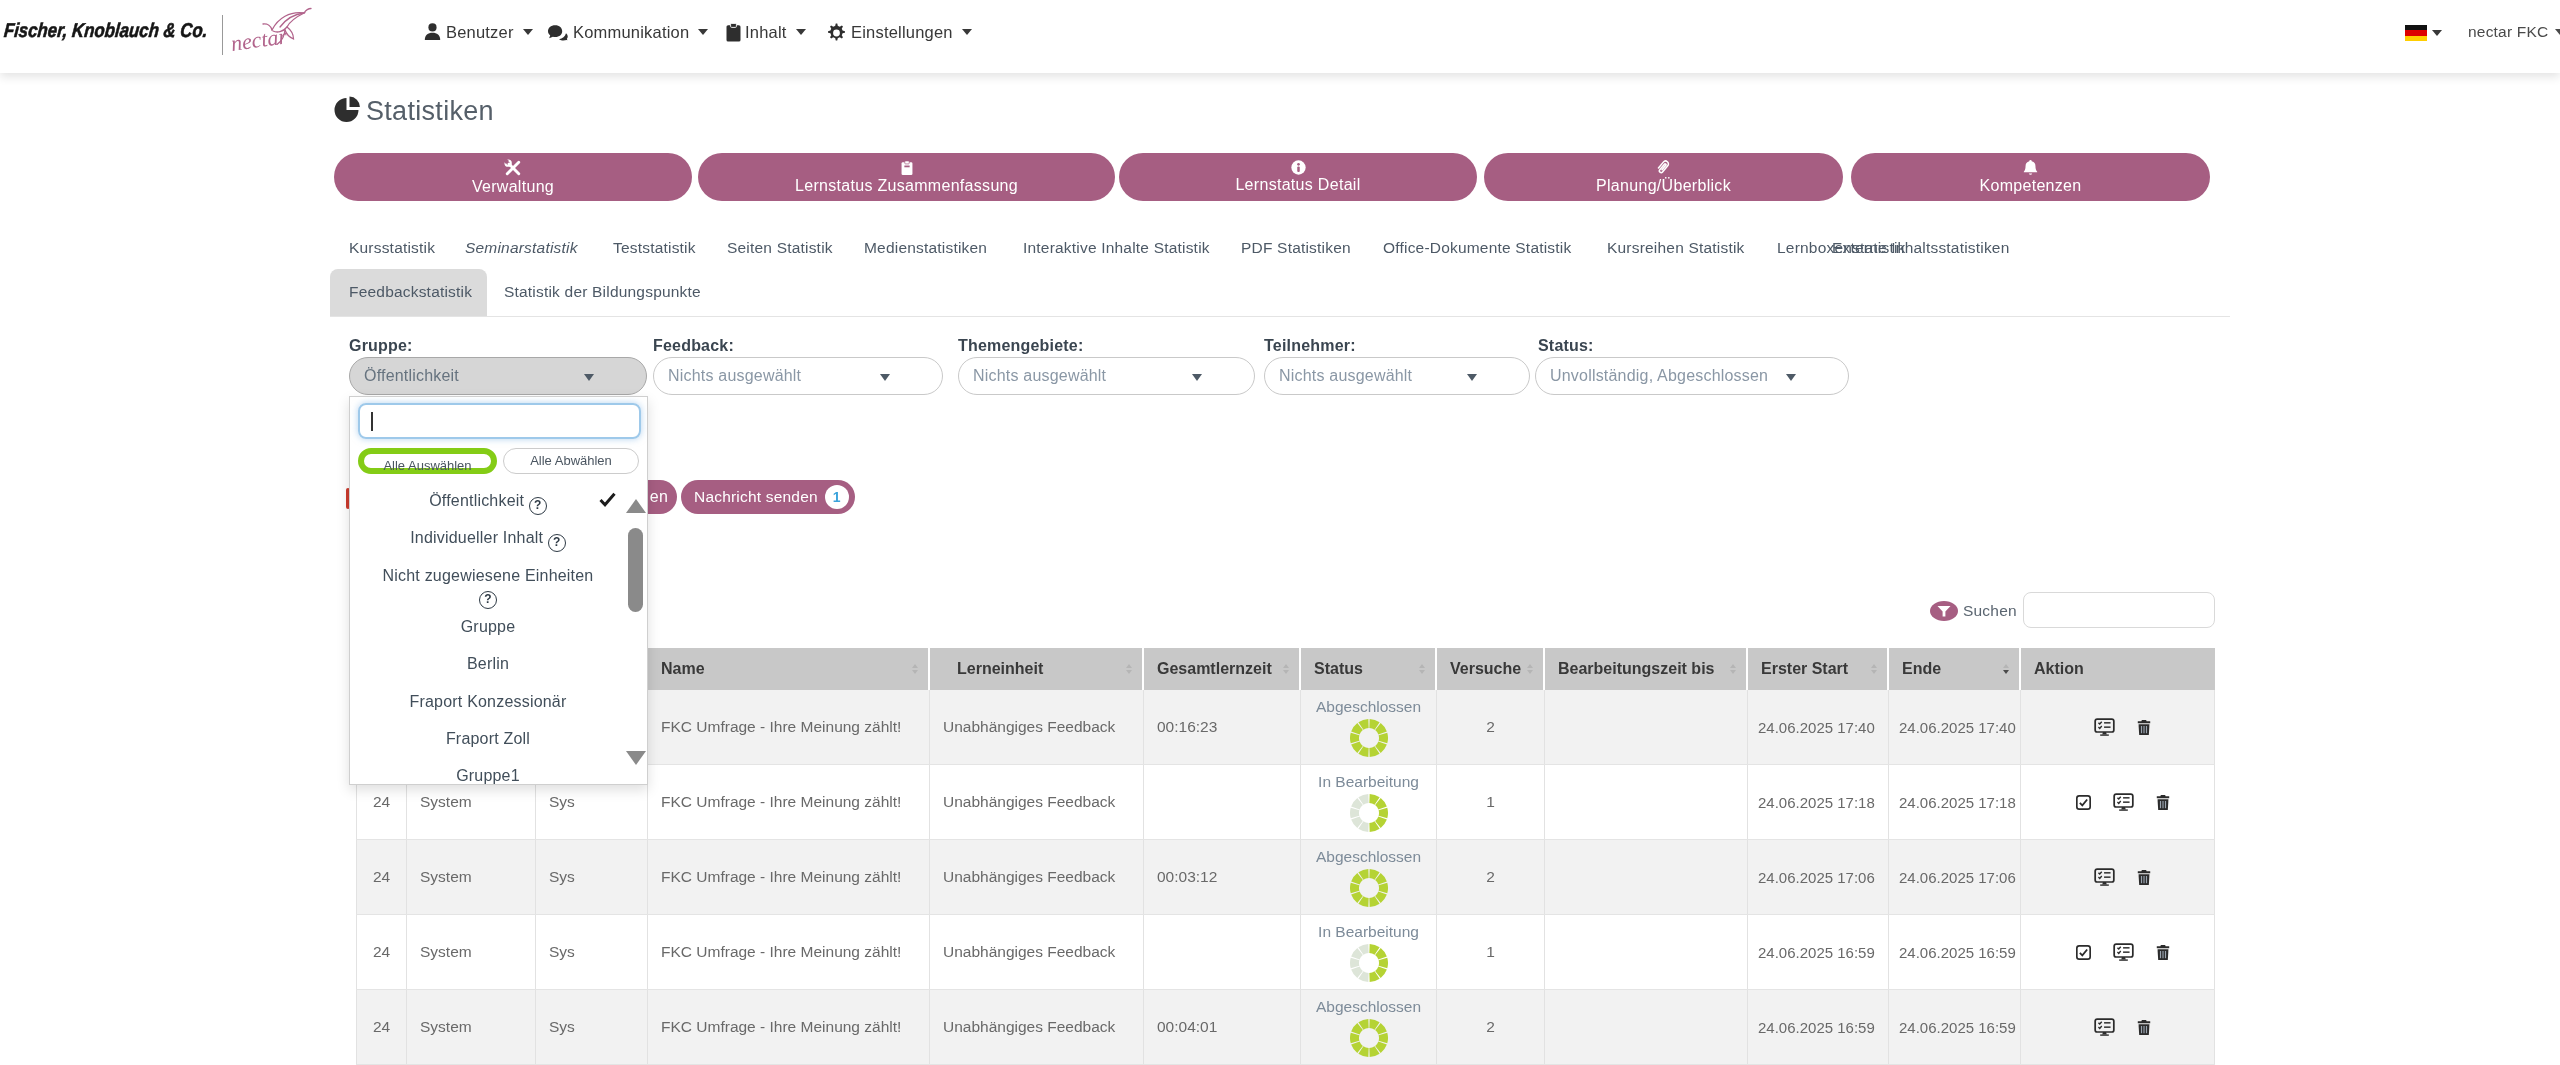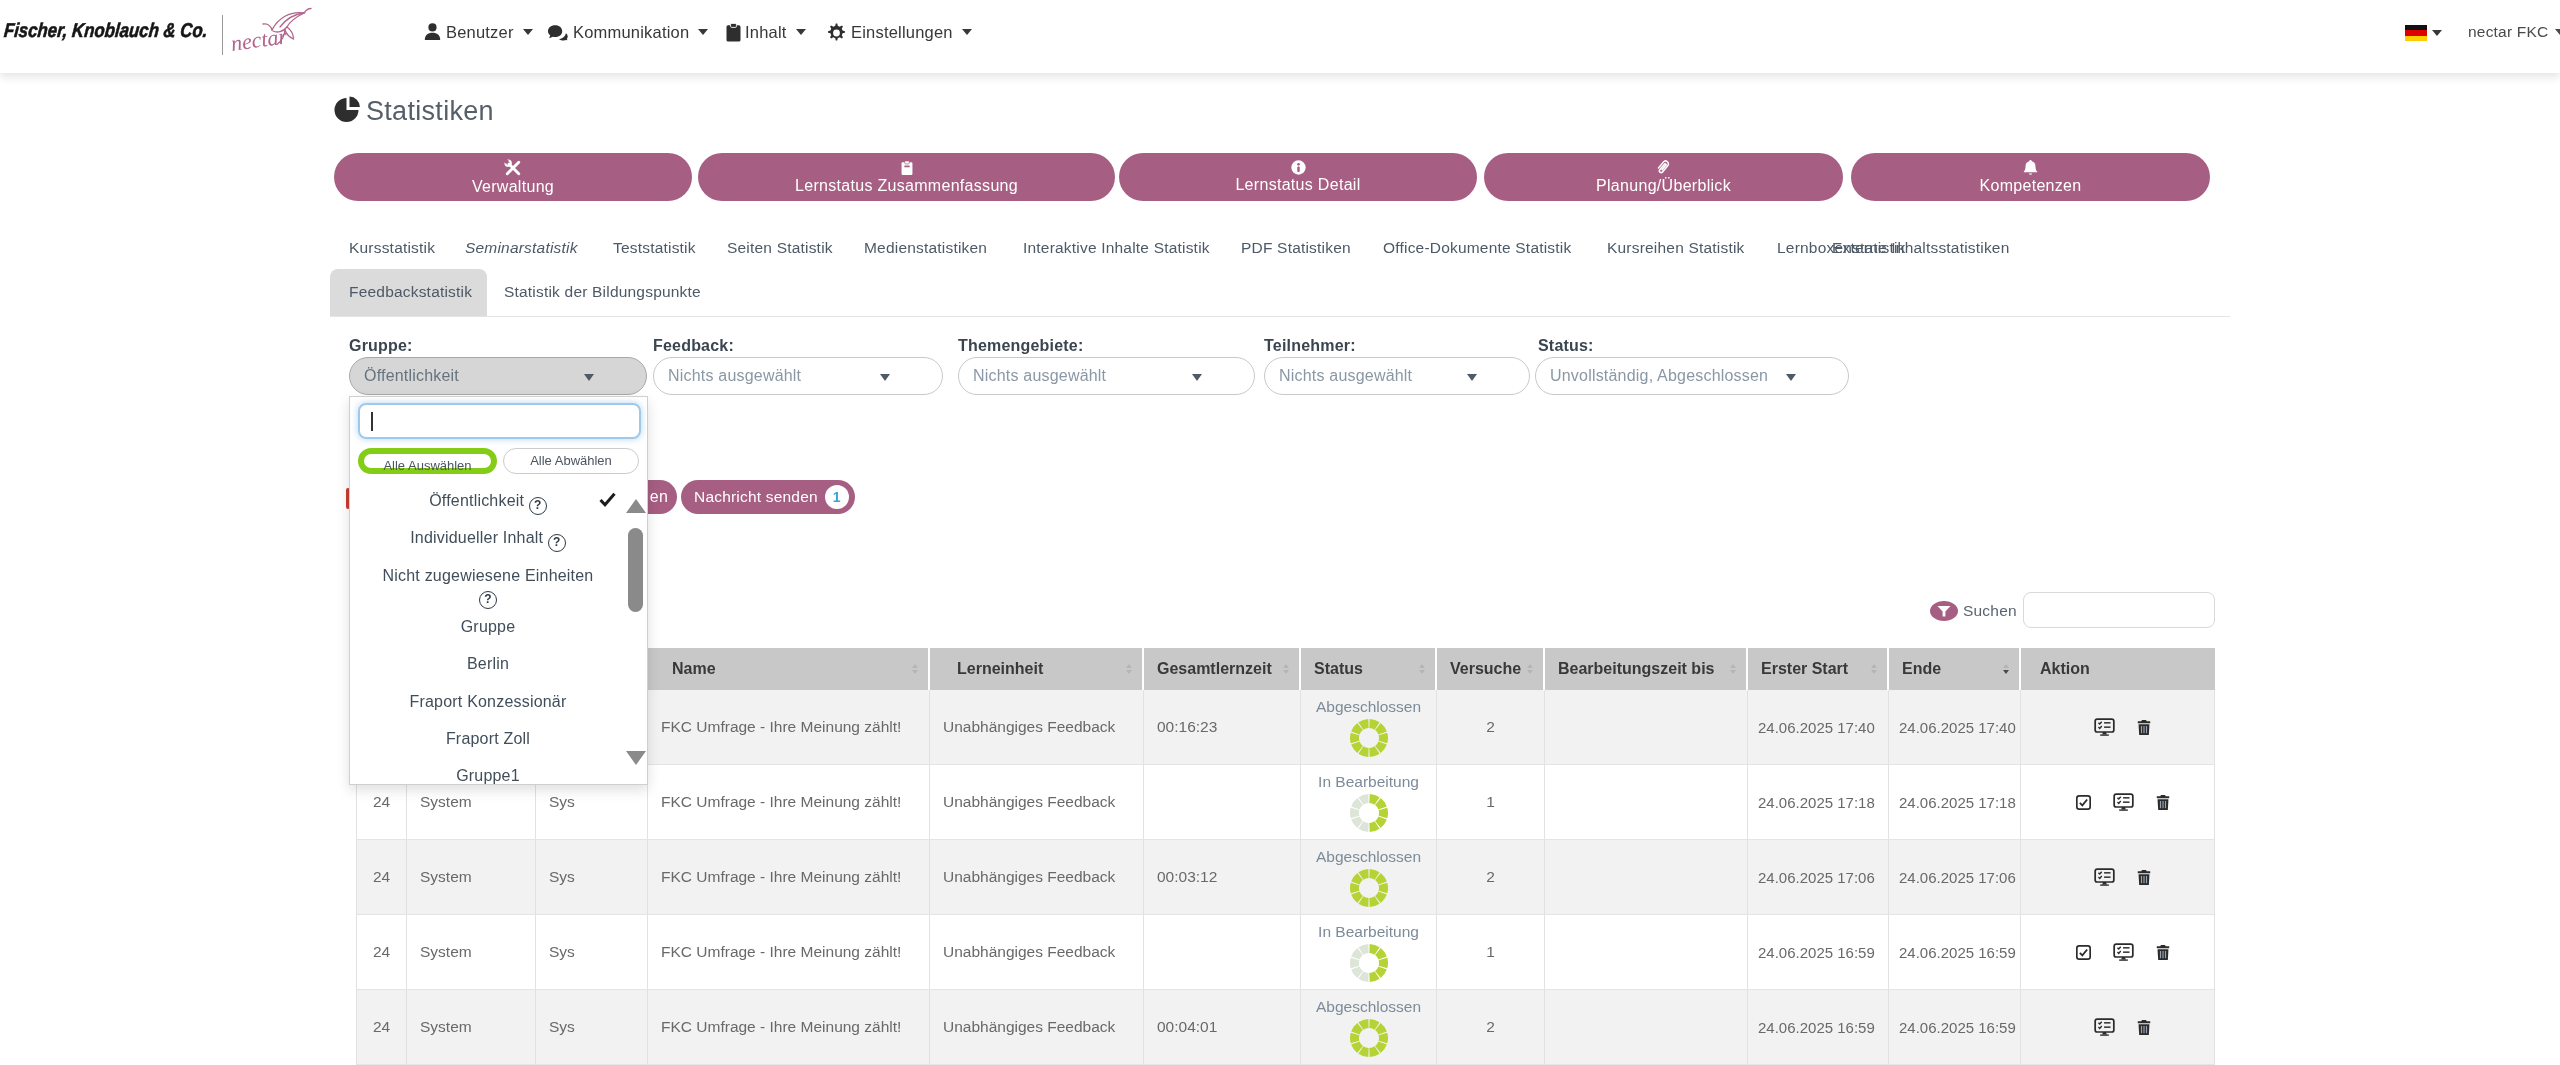--- a/index.html
+++ b/index.html
@@ -202,21 +202,21 @@
     </svg>
 </div>
 <div class="abs" style="left:1963px;top:602px;font-size:15.5px;color:#5a6570;z-index:1;letter-spacing:.2px;">Suchen</div>
 <div class="abs" style="left:2023px;top:592px;width:192px;height:36px;border:1px solid #d9d9d9;border-radius:8px;background:#fff;box-sizing:border-box;z-index:1;"></div>
 
 <div id="table" class="abs" style="left:356px;top:648px;width:1859px;z-index:1;">
     <div style="display:flex;height:42px;background:#c8c8c8;align-items:center;">
       <div class="th" style="width:51px;box-sizing:border-box;padding-left:13px;display:flex;align-items:center;height:100%;border-right:2px solid #fff;"></div>
       <div class="th" style="width:129px;box-sizing:border-box;padding-left:13px;display:flex;align-items:center;height:100%;border-right:2px solid #fff;"></div>
       <div class="th" style="width:112px;box-sizing:border-box;padding-left:13px;display:flex;align-items:center;height:100%;border-right:2px solid #fff;"></div>
-      <div class="th" style="width:282px;box-sizing:border-box;padding-left:24px;display:flex;align-items:center;height:100%;border-right:2px solid #fff;">Name<span style="display:flex;flex-direction:column;margin-right:10px;margin-left:auto;">
+      <div class="th" style="width:282px;box-sizing:border-box;padding-left:13px;display:flex;align-items:center;height:100%;border-right:2px solid #fff;">Name<span style="display:flex;flex-direction:column;margin-right:10px;margin-left:auto;">
     <span style="width:0;height:0;border-left:3.8px solid transparent;border-right:3.8px solid transparent;border-bottom:4.8px solid #b5b5b5;margin-bottom:1.5px;"></span>
     <span style="width:0;height:0;border-left:3.8px solid transparent;border-right:3.8px solid transparent;border-top:4.8px solid #b5b5b5;"></span>
         </span></div>
       <div class="th" style="width:214px;box-sizing:border-box;padding-left:27px;display:flex;align-items:center;height:100%;border-right:2px solid #fff;">Lerneinheit<span style="display:flex;flex-direction:column;margin-right:10px;margin-left:auto;">
     <span style="width:0;height:0;border-left:3.8px solid transparent;border-right:3.8px solid transparent;border-bottom:4.8px solid #b5b5b5;margin-bottom:1.5px;"></span>
     <span style="width:0;height:0;border-left:3.8px solid transparent;border-right:3.8px solid transparent;border-top:4.8px solid #b5b5b5;"></span>
         </span></div>
       <div class="th" style="width:157px;box-sizing:border-box;padding-left:13px;display:flex;align-items:center;height:100%;border-right:2px solid #fff;">Gesamtlernzeit<span style="display:flex;flex-direction:column;margin-right:10px;margin-left:auto;">
     <span style="width:0;height:0;border-left:3.8px solid transparent;border-right:3.8px solid transparent;border-bottom:4.8px solid #b5b5b5;margin-bottom:1.5px;"></span>
     <span style="width:0;height:0;border-left:3.8px solid transparent;border-right:3.8px solid transparent;border-top:4.8px solid #b5b5b5;"></span>
@@ -234,21 +234,21 @@
     <span style="width:0;height:0;border-left:3.8px solid transparent;border-right:3.8px solid transparent;border-top:4.8px solid #b5b5b5;"></span>
         </span></div>
       <div class="th" style="width:141px;box-sizing:border-box;padding-left:13px;display:flex;align-items:center;height:100%;border-right:2px solid #fff;">Erster Start<span style="display:flex;flex-direction:column;margin-right:10px;margin-left:auto;">
     <span style="width:0;height:0;border-left:3.8px solid transparent;border-right:3.8px solid transparent;border-bottom:4.8px solid #b5b5b5;margin-bottom:1.5px;"></span>
     <span style="width:0;height:0;border-left:3.8px solid transparent;border-right:3.8px solid transparent;border-top:4.8px solid #b5b5b5;"></span>
         </span></div>
       <div class="th" style="width:132px;box-sizing:border-box;padding-left:13px;display:flex;align-items:center;height:100%;border-right:2px solid #fff;">Ende<span style="display:flex;flex-direction:column;margin-right:10px;margin-left:auto;">
     <span style="width:0;height:0;border-left:3.8px solid transparent;border-right:3.8px solid transparent;border-bottom:4.8px solid #b5b5b5;margin-bottom:1.5px;"></span>
     <span style="width:0;height:0;border-left:3.8px solid transparent;border-right:3.8px solid transparent;border-top:4.8px solid #4a4a4a;"></span>
         </span></div>
-      <div class="th" style="width:194px;box-sizing:border-box;padding-left:19px;display:flex;align-items:center;height:100%;text-align:right;">Aktion</div>
+      <div class="th" style="width:194px;box-sizing:border-box;padding-left:13px;display:flex;align-items:center;height:100%;text-align:right;">Aktion</div>
     </div>
     <div style="display:flex;height:75px;background:#f2f2f2;border-bottom:1px solid #e4e4e4;box-sizing:border-box;font-size:15.5px;color:#696969;">
       <div class="cell" style="width:51px;display:flex;align-items:center;border-left:1px solid #e2e2e2;justify-content:center;">24</div>
       <div class="cell" style="width:129px;display:flex;align-items:center;padding-left:13px;">System</div>
       <div class="cell" style="width:112px;display:flex;align-items:center;padding-left:13px;">Sys</div>
       <div class="cell" style="width:282px;display:flex;align-items:center;padding-left:13px;">FKC Umfrage - Ihre Meinung zählt!</div>
       <div class="cell" style="width:214px;display:flex;align-items:center;padding-left:13px;">Unabhängiges Feedback</div>
       <div class="cell" style="width:157px;display:flex;align-items:center;padding-left:13px;">00:16:23</div>
       <div class="cell" style="width:136px;display:flex;align-items:center;justify-content:center;">
         <div style="display:flex;flex-direction:column;align-items:center;width:100%;">

